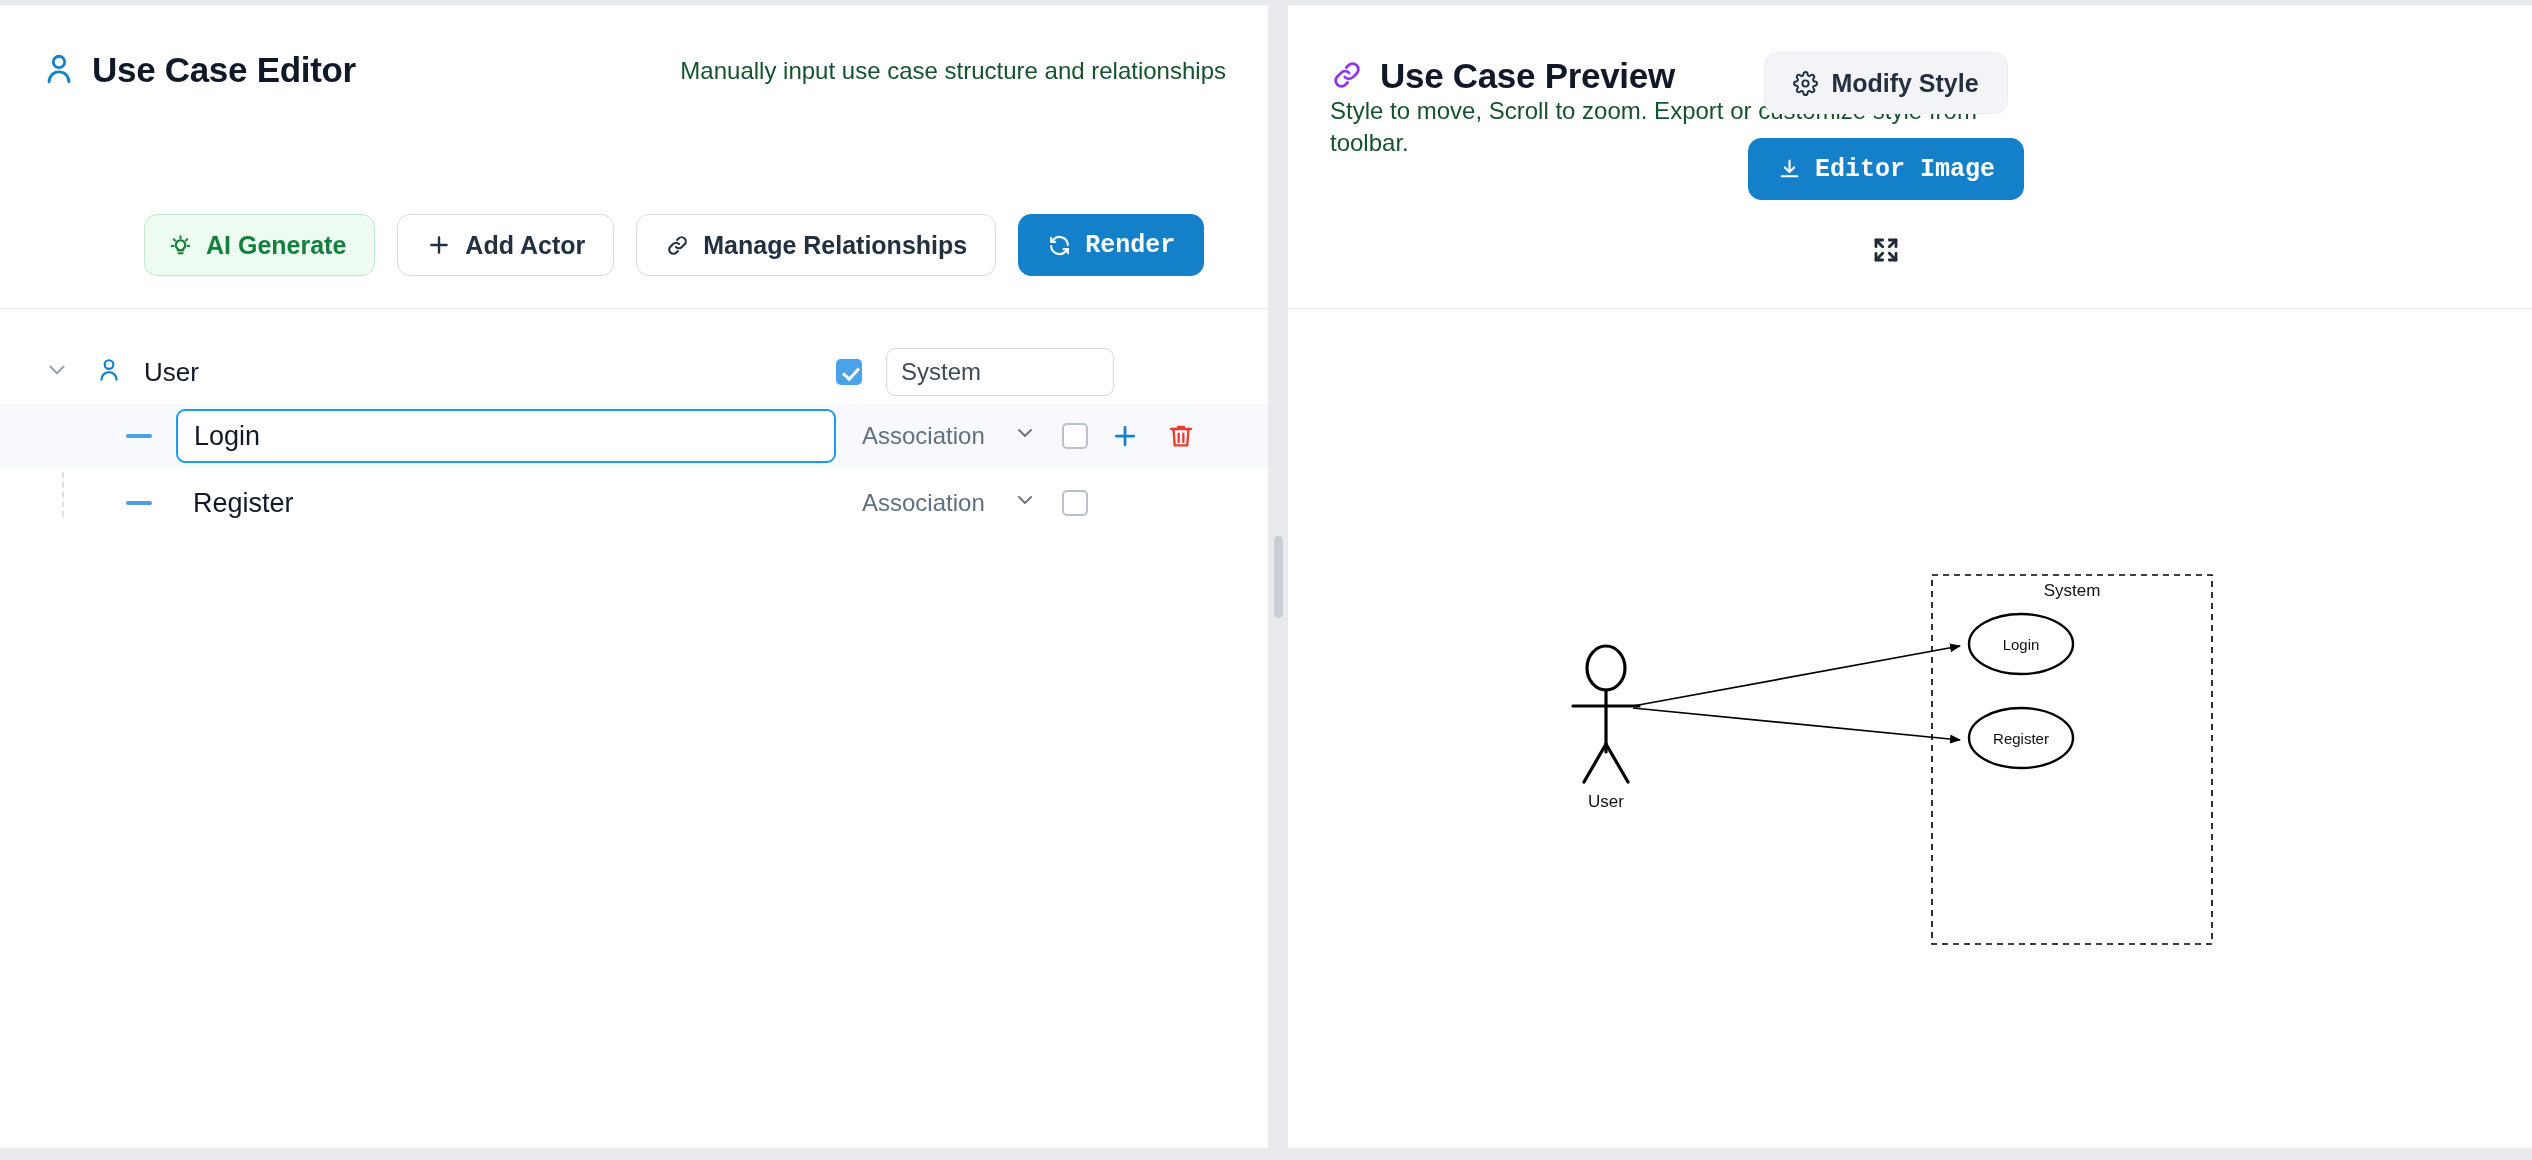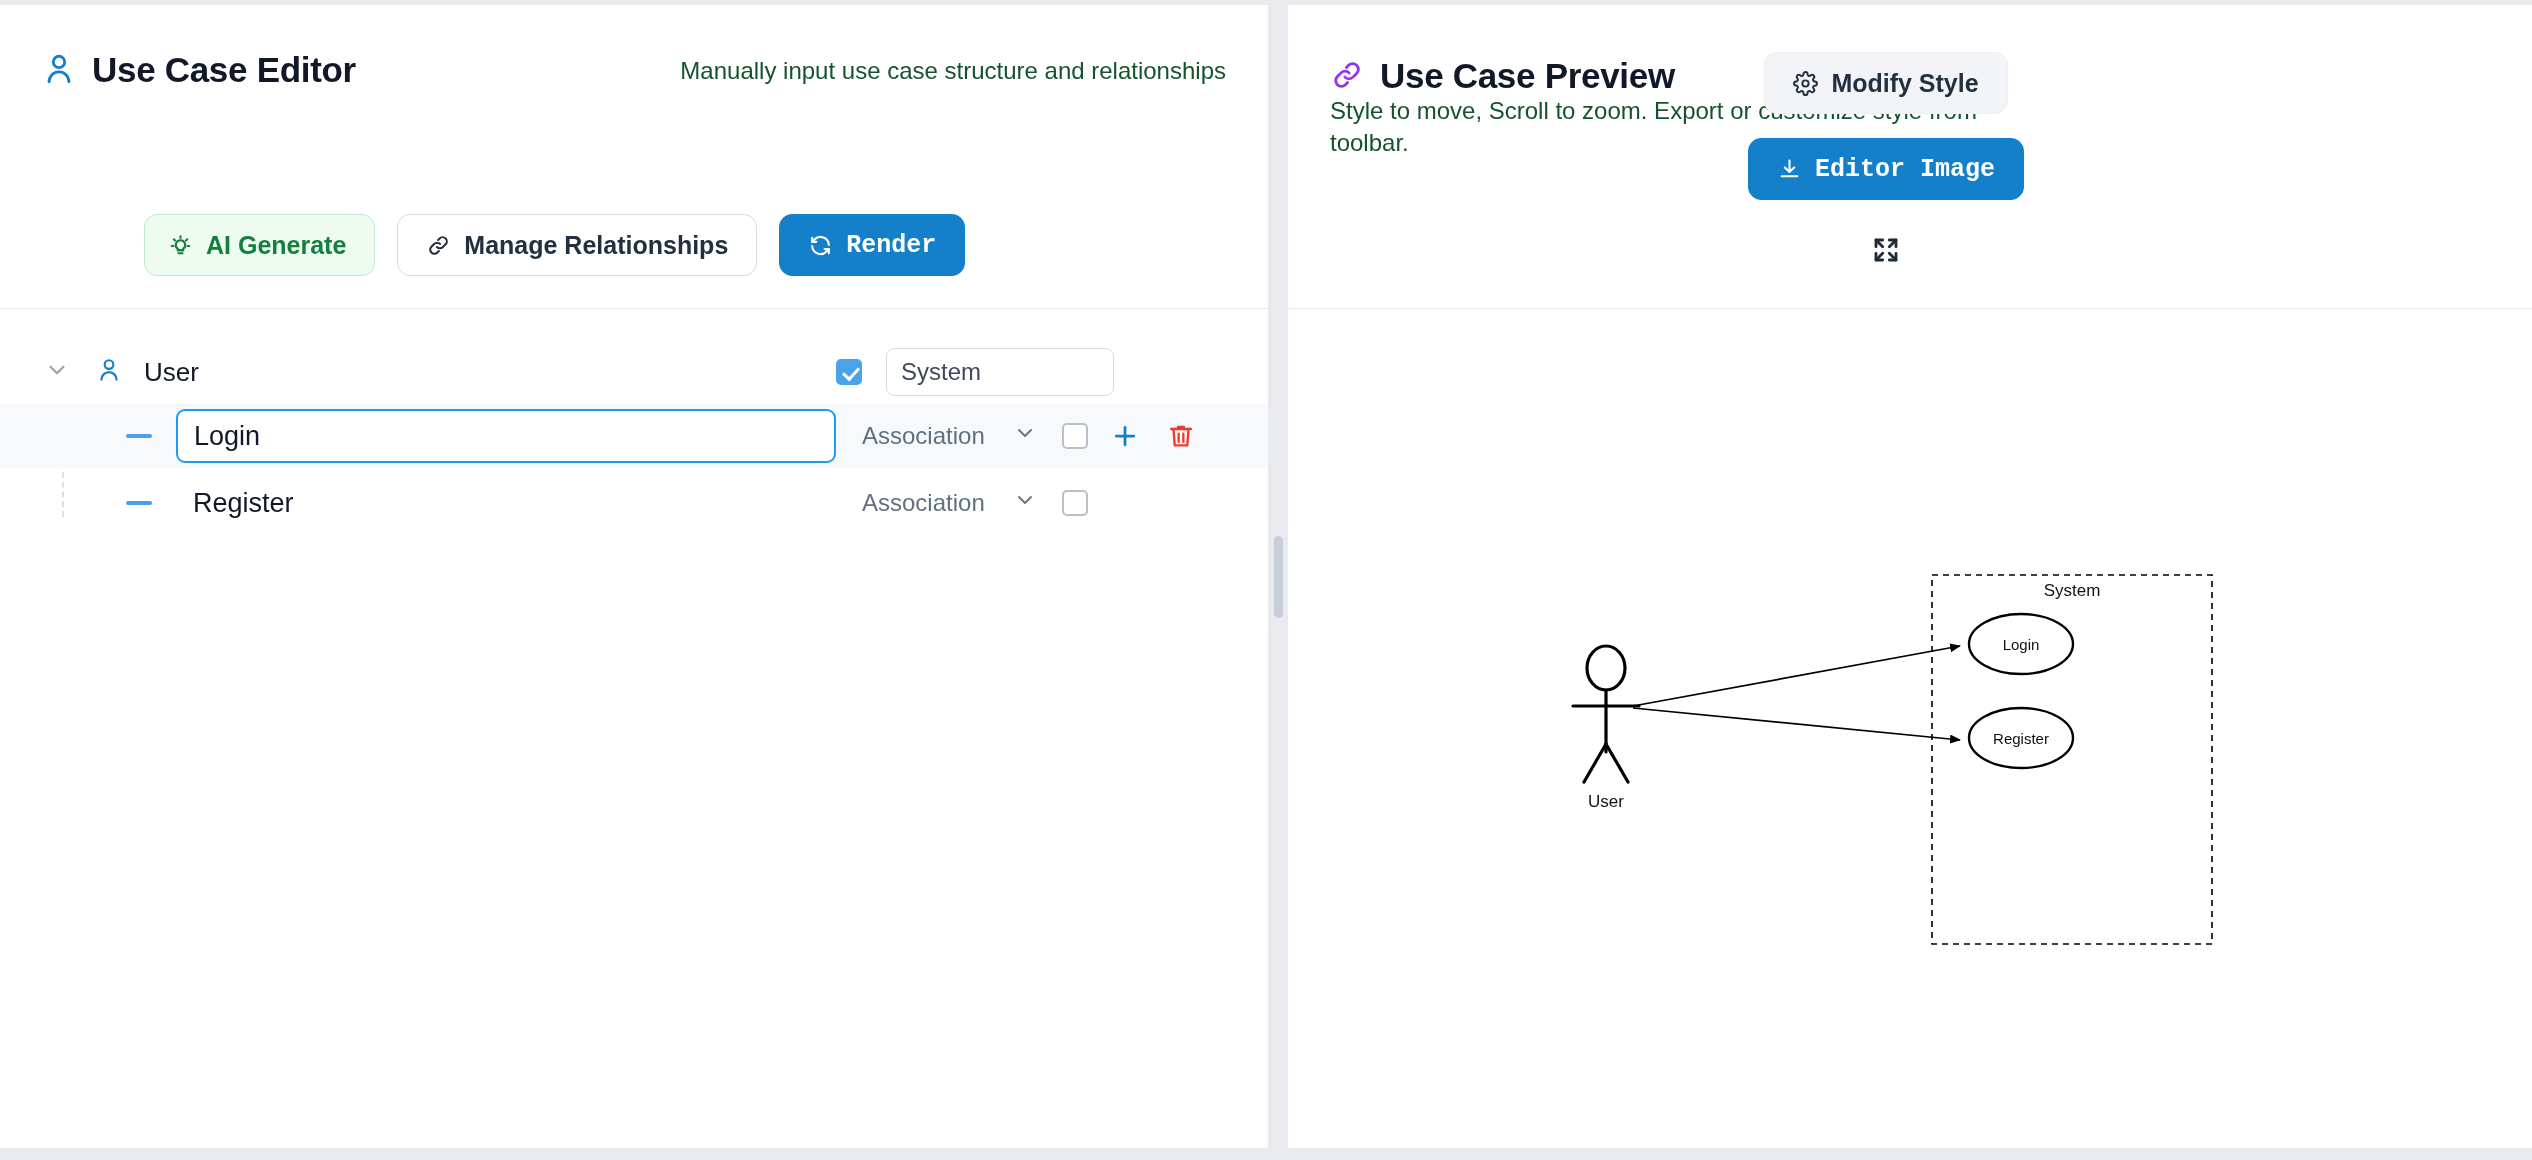--- a/index.html
+++ b/index.html
@@ -177,20 +177,28 @@
           <span>
             <svg width="25" height="25" viewBox="0 0 24 24" fill="none" stroke="#15803d" stroke-width="2" stroke-linecap="round">
               <path d="M9.5 16.5h5M10 19.5h4"></path>
               <path d="M12 3.2v1.6M5.6 6.1l1.1 1.1M18.4 6.1l-1.1 1.1M3.6 12.5h1.6M18.8 12.5h1.6"></path>
               <path d="M12 7a4.5 4.5 0 0 1 2.6 8.2V16.5h-5.2V15.2A4.5 4.5 0 0 1 12 7z"></path>
             </svg>
           </span>
           <span>AI Generate</span>
         </button>
 
+        <button class="btn">
+          <span>
+            <svg width="26" height="26" viewBox="0 0 24 24" fill="none" stroke="#22303f" stroke-width="2.2" stroke-linecap="round">
+              <path d="M12 5v14M5 12h14"></path>
+            </svg>
+          </span>
+          <span>Add Actor</span>
+        </button>
 
         <button class="btn">
           <span>
             <svg width="25" height="25" viewBox="0 0 24 24" fill="none" stroke="#22303f" stroke-width="2" stroke-linecap="round" stroke-linejoin="round">
               <path d="M10.5 13.5a4 4 0 0 0 5.7 0l2.6-2.6a4 4 0 1 0-5.7-5.7l-1.5 1.5"></path>
               <path d="M13.5 10.5a4 4 0 0 0-5.7 0l-2.6 2.6a4 4 0 1 0 5.7 5.7l1.5-1.5"></path>
             </svg>
           </span>
           <span>Manage Relationships</span>
         </button>

